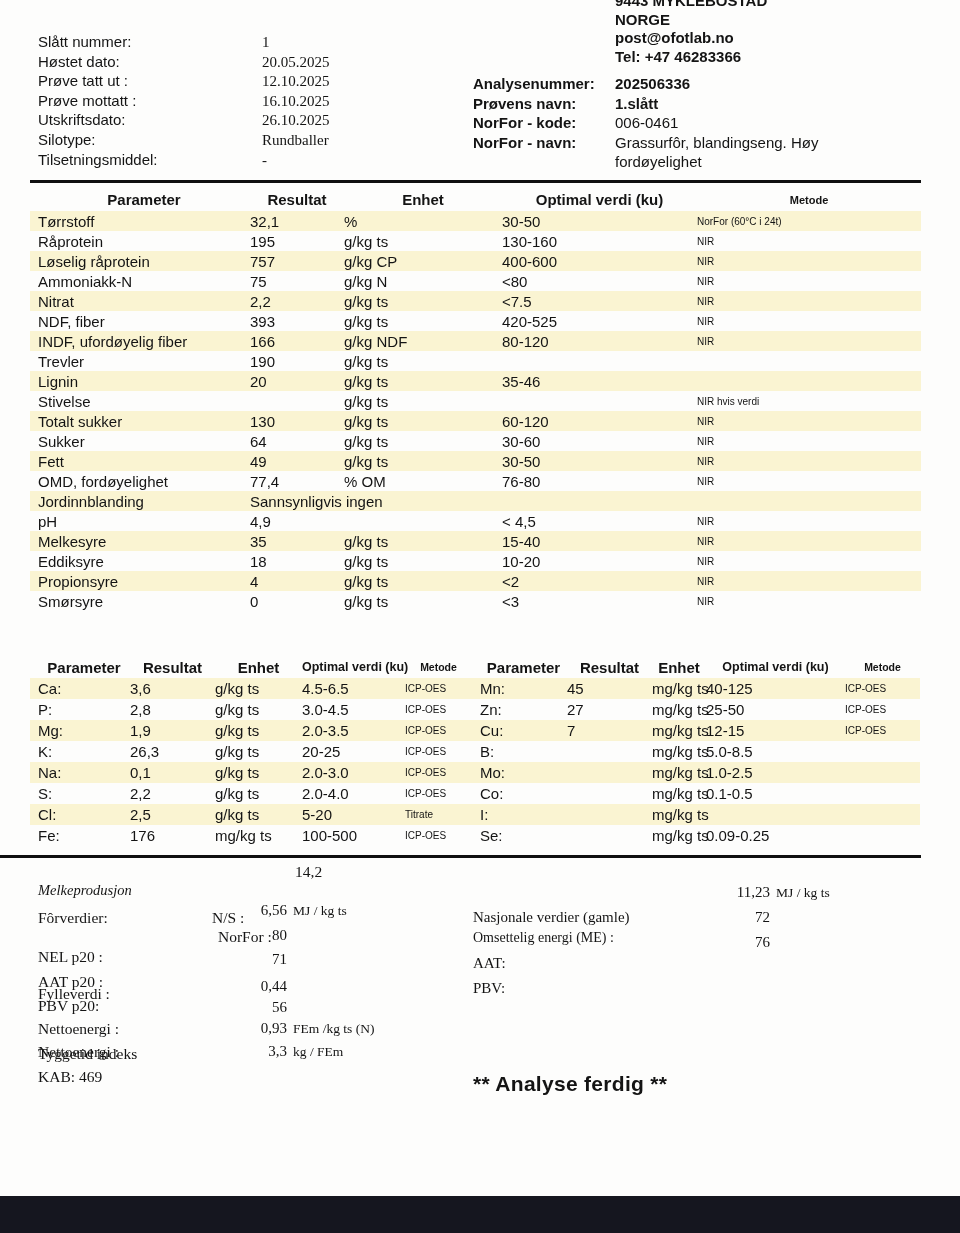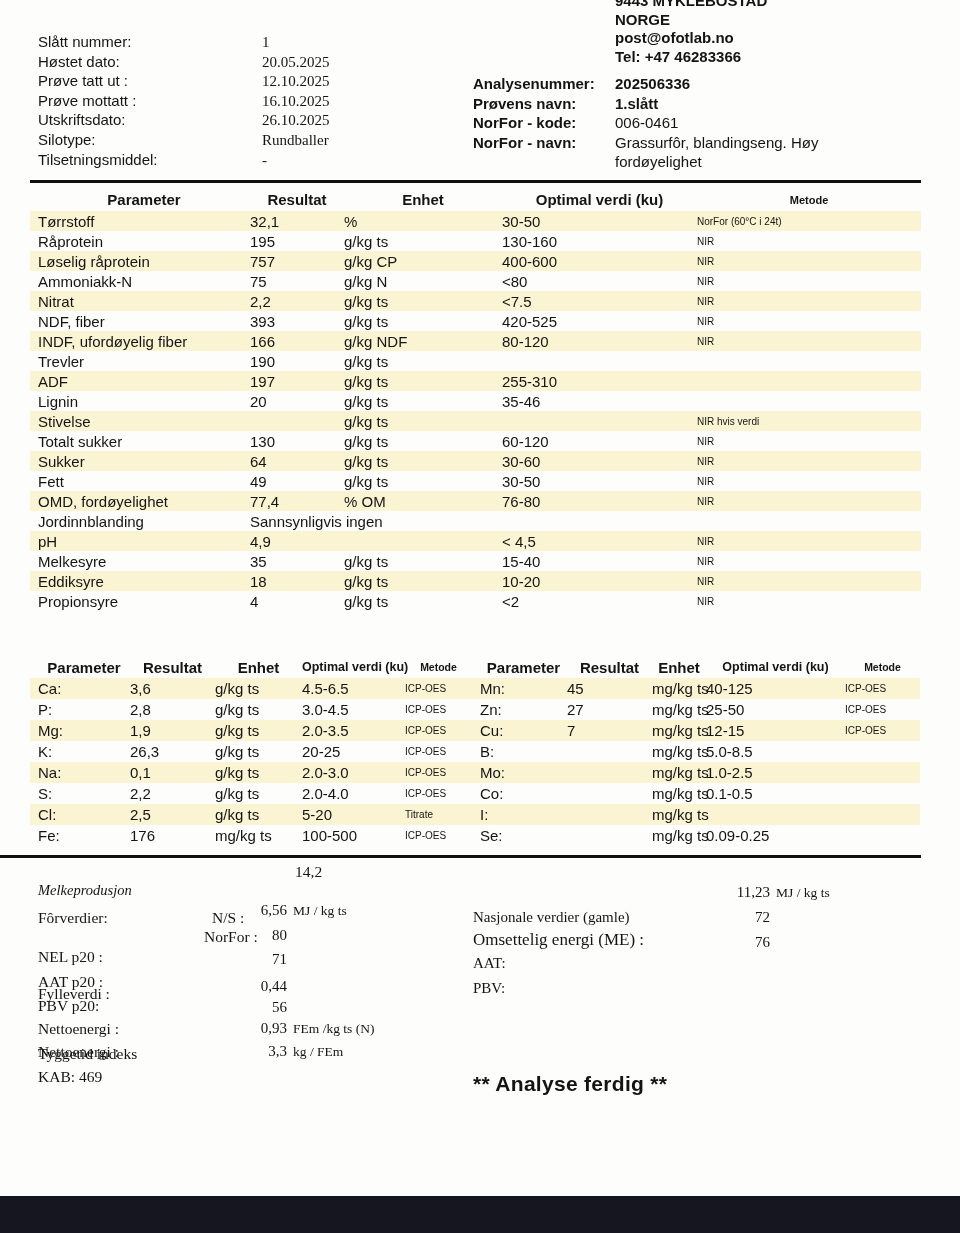--- a/index.html
+++ b/index.html
@@ -172,27 +172,20 @@
           <td>NIR</td>
         </tr>
         <tr>
           <td>Trevler</td>
           <td>190</td>
           <td>g/kg ts</td>
           <td></td>
           <td></td>
         </tr>
         <tr>
-          <td>ADF</td>
-          <td>197</td>
-          <td>g/kg ts</td>
-          <td>255-310</td>
-          <td></td>
-        </tr>
-        <tr>
           <td>Lignin</td>
           <td>20</td>
           <td>g/kg ts</td>
           <td>35-46</td>
           <td></td>
         </tr>
         <tr>
           <td>Stivelse</td>
           <td></td>
           <td>g/kg ts</td>
@@ -253,20 +246,27 @@
           <td>18</td>
           <td>g/kg ts</td>
           <td>10-20</td>
           <td>NIR</td>
         </tr>
         <tr>
           <td>Propionsyre</td>
           <td>4</td>
           <td>g/kg ts</td>
           <td>&lt;2</td>
+          <td>NIR</td>
+        </tr>
+        <tr>
+          <td>Smørsyre</td>
+          <td>0</td>
+          <td>g/kg ts</td>
+          <td>&lt;3</td>
           <td>NIR</td>
         </tr>
       </tbody>
   </table>
 
   <table class="min-table mineral-left">
     <colgroup>
         <col style="width:100px">
         <col style="width:85px">
         <col style="width:87px">
@@ -419,21 +419,21 @@
       </tbody>
   </table>
 
   <div class="rule rule-2"></div>
 
   <div>
     <span class="f-label bold" style="left:38px;top:863px">Fôrverdier:</span>
     <span class="f-label italic" style="left:38px;top:882px;font-size:14.5px">Melkeprodusjon</span>
     <span class="f-label bold" style="left:212px;top:863px">N/S :</span>
     <span class="f-label" style="left:295px;top:863px">14,2</span>
-    <span class="f-label bold" style="left:204px;top:882px">NorFor :</span>
+    <span class="f-label bold" style="left:218px;top:882px">NorFor :</span>
 
     <span class="f-label bold" style="left:38px;top:902px">NEL p20 :</span>
     <span class="f-val" style="top:902px">6,56</span>
     <span class="f-unit" style="top:903px">MJ / kg ts</span>
 
     <span class="f-label bold" style="left:38px;top:927px">AAT p20 :</span>
     <span class="f-val" style="top:927px">80</span>
 
     <span class="f-label bold" style="left:38px;top:951px">PBV  p20:</span>
     <span class="f-val" style="top:951px">71</span>
@@ -451,21 +451,21 @@
     <span class="f-label" style="left:38px;top:1043px">Nettoenergi :</span>
     <span class="f-val" style="top:1043px">3,3</span>
     <span class="f-unit" style="top:1044px">kg / FEm</span>
 
     <span class="f-label" style="left:38px;top:1068px">KAB: 469</span>
   </div>
 
   <div>
     <span class="f-label bold" style="left:473px;top:863px;font-size:15px">Nasjonale verdier (gamle)</span>
 
-    <span class="f-label bold" style="left:473px;top:884px;font-size:17px">Omsettelig energi (ME) :</span>
+    <span class="f-label bold" style="left:473px;top:884px;font-size:14px">Omsettelig energi (ME) :</span>
     <span class="fr-val" style="top:884px">11,23</span>
     <span class="fr-unit" style="top:885px">MJ / kg ts</span>
 
     <span class="f-label bold" style="left:473px;top:909px;font-size:15px">AAT:</span>
     <span class="fr-val" style="top:909px">72</span>
 
     <span class="f-label bold" style="left:473px;top:934px;font-size:15px">PBV:</span>
     <span class="fr-val" style="top:934px">76</span>
   </div>
 

